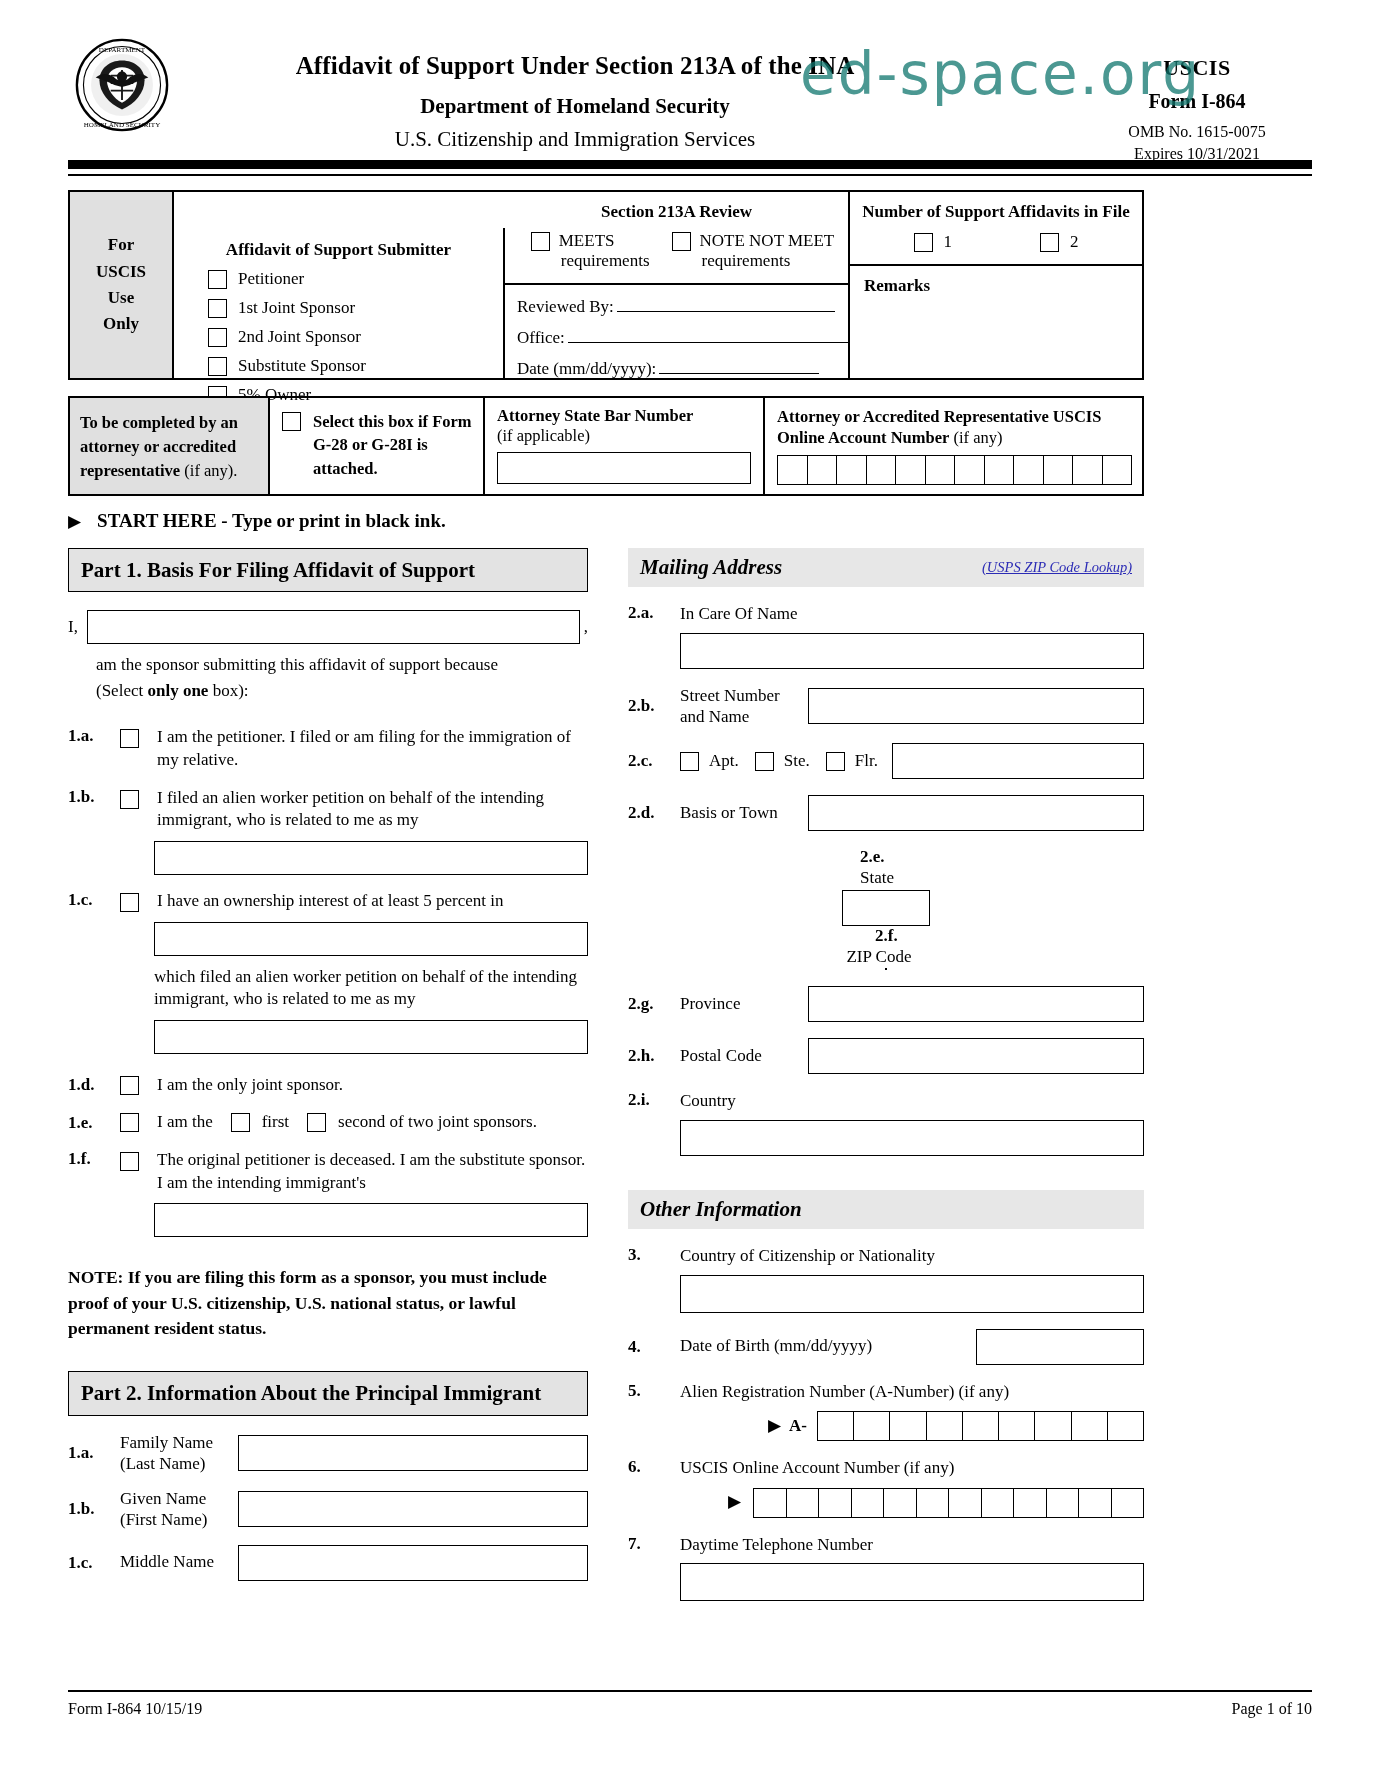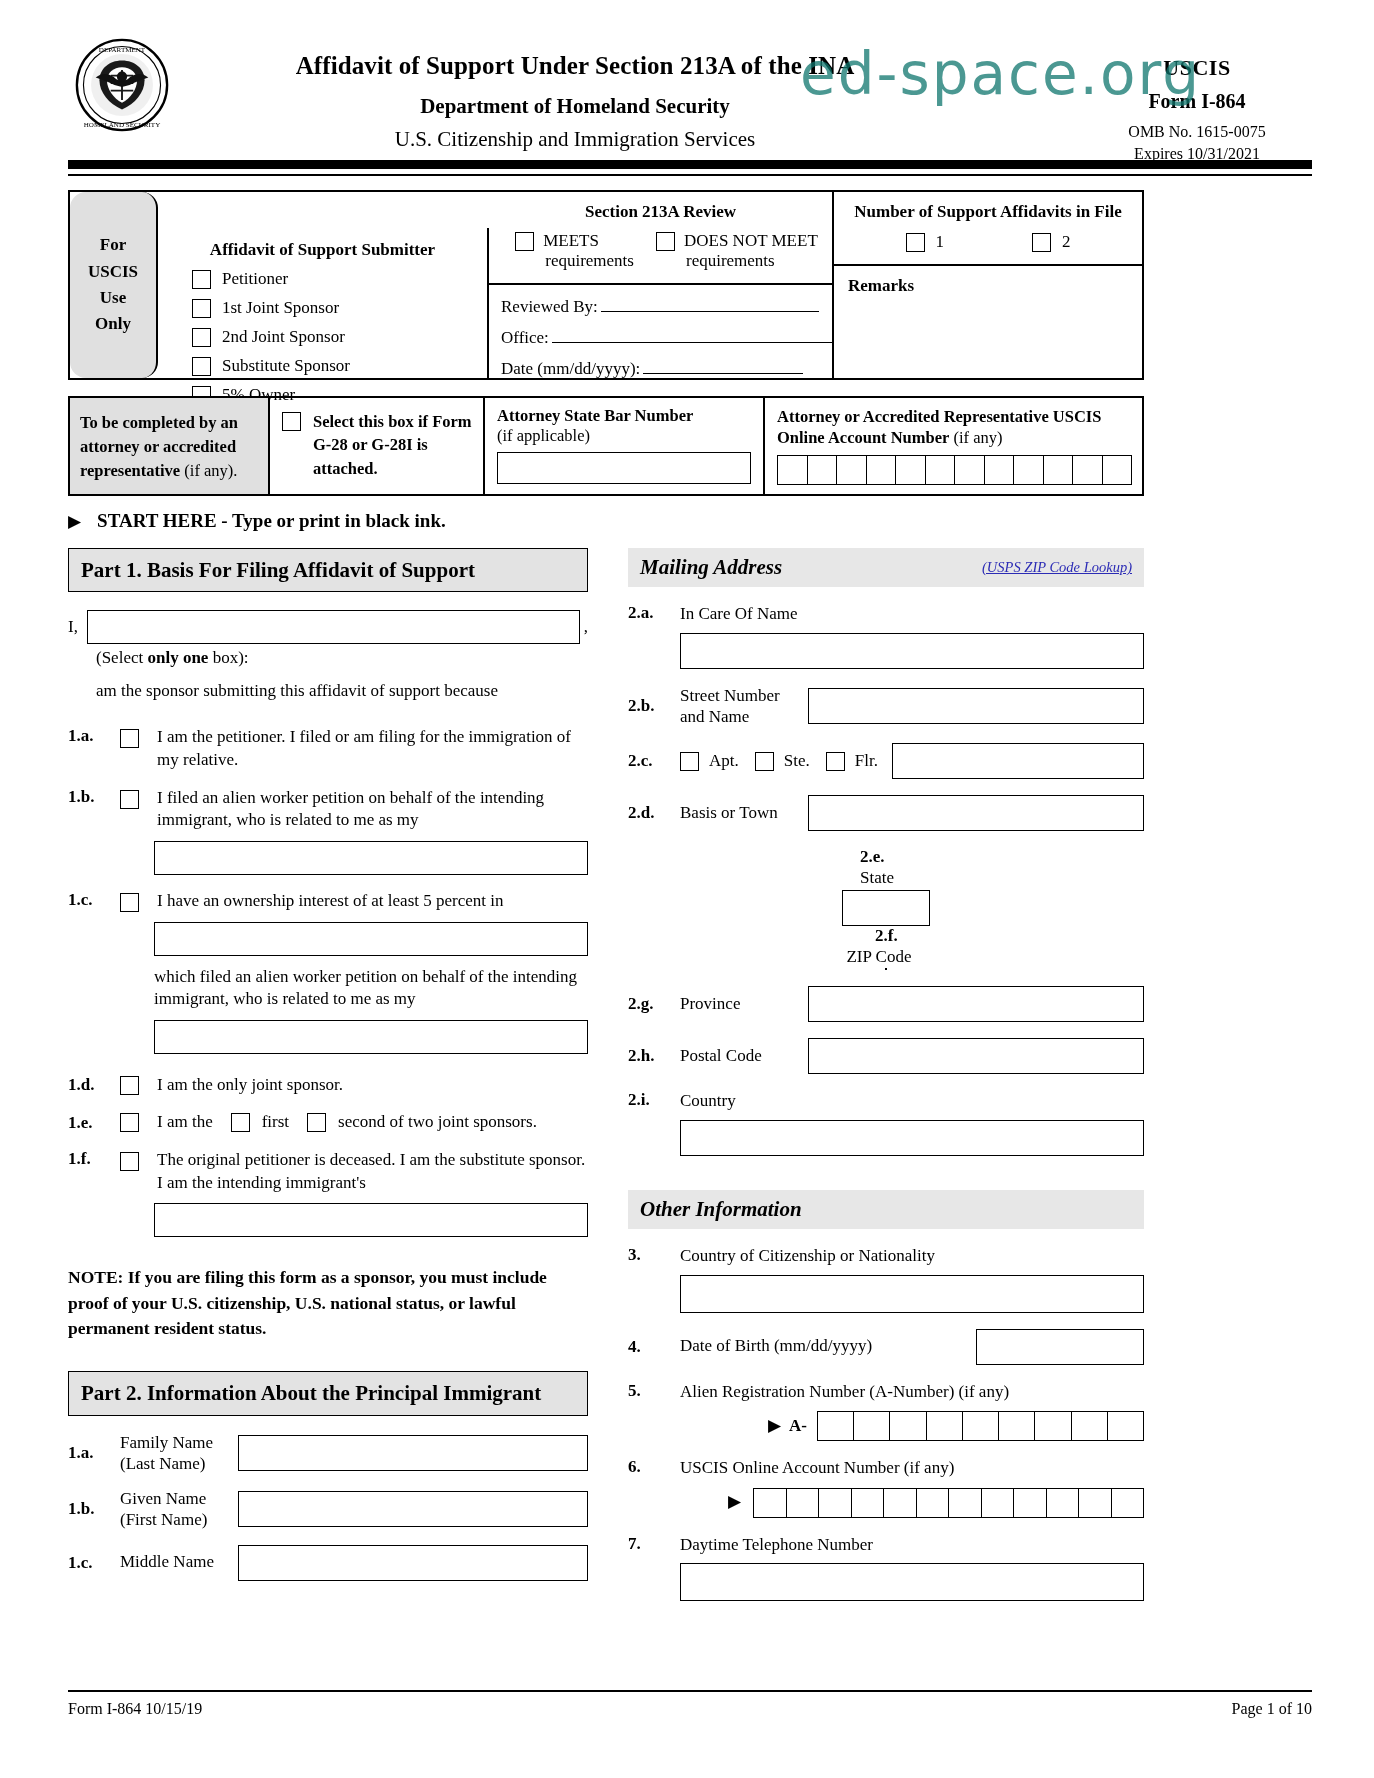--- a/index.html
+++ b/index.html
@@ -35,23 +35,23 @@
 
   .rule-thick { position:absolute; left:68px; right:62px; top:160px; height:9px; background:#000; }
   .rule-thin  { position:absolute; left:68px; right:62px; top:174px; height:2px; background:#000; }
 
   
   .uscis-table {
     position:absolute; left:68px; top:190px; width:1076px; height:190px;
     border:2px solid #000; display:flex;
   }
   .col-use {
-    width:88px; background:#e0e0e0; border-right:2px solid #000;
+    width:104px; background:#e0e0e0; border-right:2px solid #000;
     display:flex; align-items:center; justify-content:center;
-    font-weight:bold; font-size:17px; line-height:1.55; text-align:center;border-radius:16px;
+    font-weight:bold; font-size:17px; line-height:1.55; text-align:center;
   }
   .col-submitter { width:331px; border-right:2px solid #000; padding:12px 0 12px 0;margin-top:36px; }
   .col-submitter .hd { text-align:center; font-weight:bold; font-size:17px; }
   .sub-opt { display:flex; align-items:center; margin:9px 0 0 34px; font-size:17px; }
   .sub-opt .cb { margin-right:11px; }
   .col-review { width:345px; border-right:2px solid #000; display:flex; flex-direction:column; }
   .rev-top { border-bottom:2px solid #000; padding:10px 0 12px 0; }
   .rev-top .hd { text-align:center; font-weight:bold; font-size:17px; }
   .rev-opts { display:flex; margin-top:9px; padding-left:12px; font-size:17px;justify-content:center; }
   .rev-opt { display:flex; flex-direction:column; }
@@ -215,21 +215,21 @@
           <div class="rev-opt" style="margin-right:22px;">
             <div class="line1">
               <span class="cb"></span>
               <span>MEETS</span>
             </div>
             <div class="line2">requirements</div>
           </div>
           <div class="rev-opt">
             <div class="line1">
               <span class="cb"></span>
-              <span>DOES NOT MEET</span>
+              <span>NOTE NOT MEET</span>
             </div>
             <div class="line2">requirements</div>
           </div>
         </div>
       </div>
       <div class="rev-bot">
         <div class="rev-row">
           <span>Reviewed By:</span>
           <span class="ul short"></span>
         </div>
@@ -303,24 +303,24 @@
 
   <div class="colL">
 
     <div class="part-bar">Part 1.  Basis For Filing Affidavit of Support</div>
 
     <div class="row" style="margin-top:18px; align-items:center;">
       <span class="lbl" style="margin-right:9px;">I,</span>
       <div class="fld" style="flex:1; height:34px;"></div>
       <span class="lbl" style="margin-left:4px;">,</span>
     </div>
+    <div class="lbl" style="margin-left:28px; margin-top:10px;">am the sponsor submitting this affidavit of support because</div>
     <div class="lbl" style="margin-left:28px; margin-top:3px;">
       <span>(Select </span><b>only one</b><span> box):</span>
     </div>
-    <div class="lbl" style="margin-left:28px; margin-top:10px;">am the sponsor submitting this affidavit of support because</div>
 
     <div class="row q" style="margin-top:24px;">
       <span class="num">1.a.</span>
       <span class="cb" style="margin-top:3px; margin-right:18px;"></span>
       <span class="lbl" style="flex:1;">I am the petitioner.  I filed or am filing for the immigration of my relative.</span>
     </div>
 
     <div class="row q">
       <span class="num">1.b.</span>
       <span class="cb" style="margin-top:3px; margin-right:18px;"></span>

